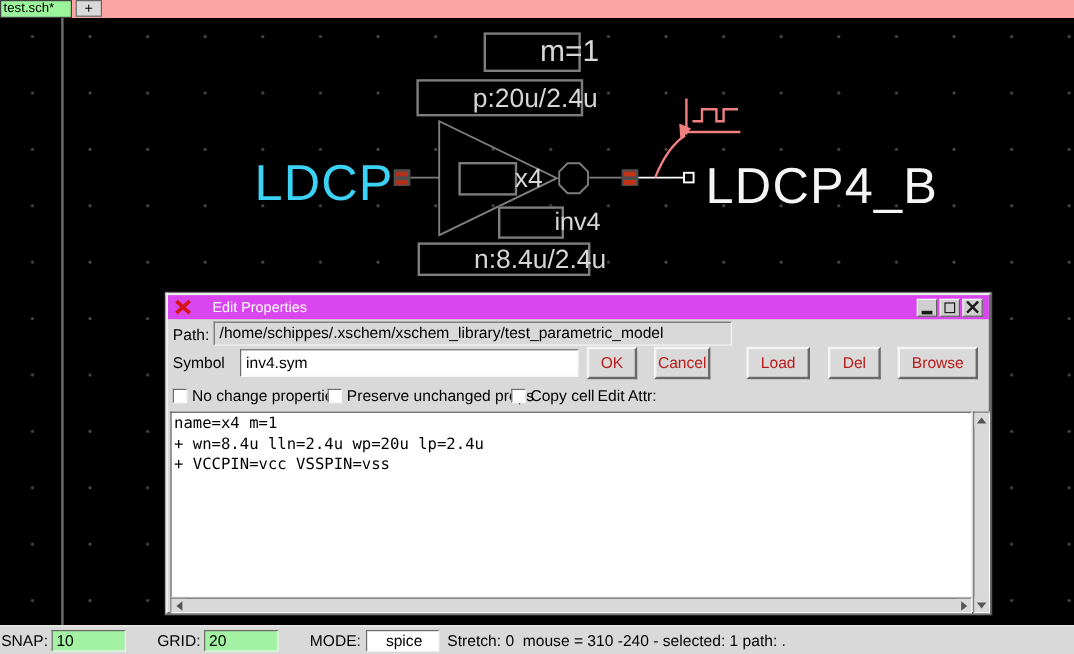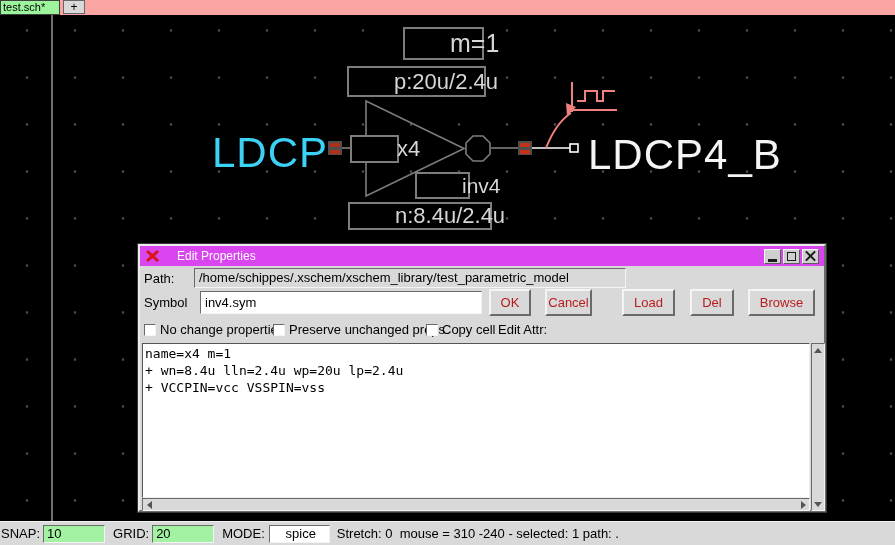--- a/index.html
+++ b/index.html
@@ -42,21 +42,21 @@
     width:13px; height:2px; background:#1a1a1a; }
   .glyph-close::before { transform:rotate(45deg); }
   .glyph-close::after  { transform:rotate(-45deg); }
 
   #dlg-body { position:absolute; left:0; top:20px; width:684px; height:244px;padding-left:33px; }
   .sunken { border:1px solid; border-color:#6a6a6a #f4f4f4 #f4f4f4 #6a6a6a; }
   .raised { border:2px solid; border-color:#f4f4f4 #6a6a6a #6a6a6a #f4f4f4; }
 
   #row-path-label { position:absolute; left:4px; top:5px; }
   #path-box { position:absolute; left:38px; top:2px; width:432px; height:20px;
-    background:#d9d9d9; padding:1px 0 0 4px; overflow:hidden; white-space:nowrap;margin-left:16px; }
+    background:#d9d9d9; padding:1px 0 0 4px; overflow:hidden; white-space:nowrap; }
 
   #symbol-label { position:absolute; left:4px; top:29px; }
   #symbol-entry { position:absolute; left:60px; top:25px; width:282px; height:23px;
     background:#fff; font-size:13px; font-family:"Liberation Sans",sans-serif; padding-left:4px; outline:none; }
   .tkbtn { position:absolute; top:23px; height:27px; background:#d9d9d9; font-size:13px;
     font-family:"Liberation Sans",sans-serif; color:#b91c1c; text-align:center; padding:0; }
   #btn-ok     { left:349px; width:42px; }
   #btn-cancel { left:405px; width:47px; }
   #btn-load   { left:482px; width:53px; }
   #btn-del    { left:550px; width:44px; }
@@ -96,21 +96,21 @@
   .sbtn.h { width:12px; height:11px; }
 
   
   #statusbar { position:absolute; left:0; top:521px; width:895px; height:24px; background:#d9d9d9;
     border-top:1px solid #f2f2f2; display:flex; align-items:center; font-size:13px; color:#000; }
   .st-entry { height:18px; font-size:13px; font-family:"Liberation Sans",sans-serif;
     padding:0 0 0 3px; outline:none; }
   .green { background:#a3f2a3; }
   #snap-entry, #grid-entry { width:62px; }
   #mode-entry { width:61px; background:#fff; text-align:center; }
-  .st-label { margin-left:8px; }
+  .st-label { margin-left:26px; }
   .st-label.first { margin-left:1px; }
   #status-info { margin-left:7px; white-space:pre; }
 </style>
 </head>
 <body>
 
 <div id="app">
 
   <div id="tabbar">
     <div id="tab-current">test.sch*</div>
@@ -150,21 +150,21 @@
         <path d="M546,133 C552,118 560,105 571,98"></path>
         <line x1="572" y1="67" x2="572" y2="97"></line>
         <line x1="570" y1="95" x2="617" y2="95"></line>
         <polygon points="566,88 576,92 567,101" fill="#f08080" stroke="none"></polygon>
         <path d="M577,86 H585 V76 H597 V86 H603 V76 H615"></path>
       </g>
     </svg>
 
     <div class="schbox" style="left:403px; top:12px; width:81px; height:33px; font-size:25px; line-height:29px;">m=1</div>
     <div class="schbox" style="left:347px; top:51px; width:139px; height:31px; font-size:22px; line-height:27px;">p:20u/2.4u</div>
-    <div class="schbox" style="left:350px; top:120px; width:34px; height:28px; font-size:22px; line-height:24px;">x4</div>
+    <div class="schbox" style="left:382px; top:120px; width:34px; height:28px; font-size:22px; line-height:24px;">x4</div>
     <div class="schbox" style="left:415px; top:157px; width:55px; height:27px; font-size:21px; line-height:23px;">inv4</div>
     <div class="schbox" style="left:348px; top:187px; width:144px; height:28px; font-size:22px; line-height:24px;">n:8.4u/2.4u</div>
 
     <div class="netlabel" style="left:212px; top:114px; color:#3cd2f5;">LDCP</div>
     <div class="netlabel" style="left:588px; top:116px; color:#f5f5f5;">LDCP4_B</div>
   </div>
 
   <div id="dialog">
     <div id="titlebar">
       <svg width="16" height="14" style="margin-left:5px;">

